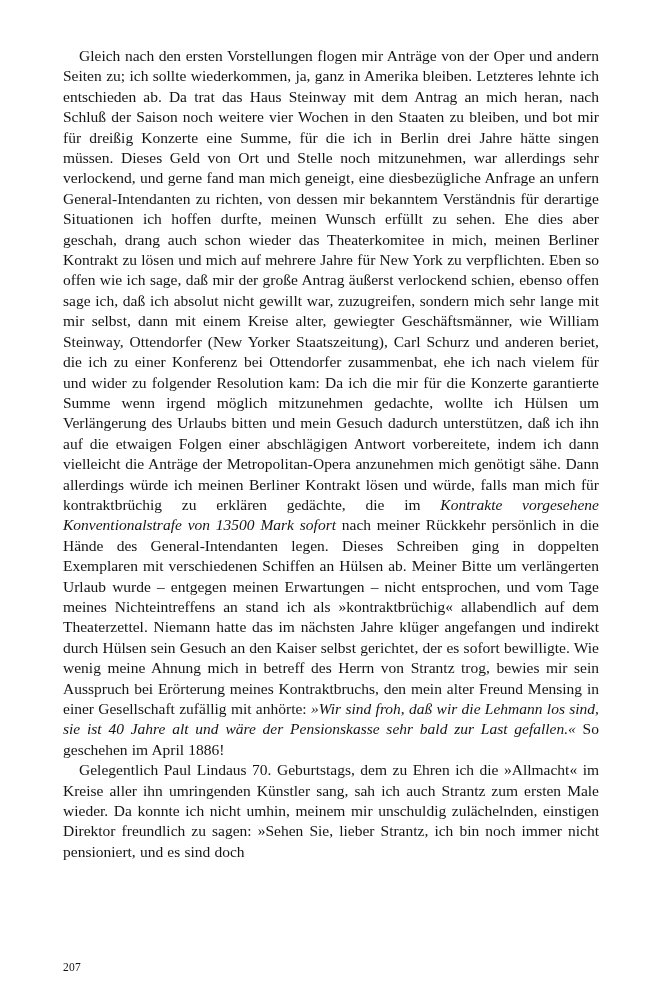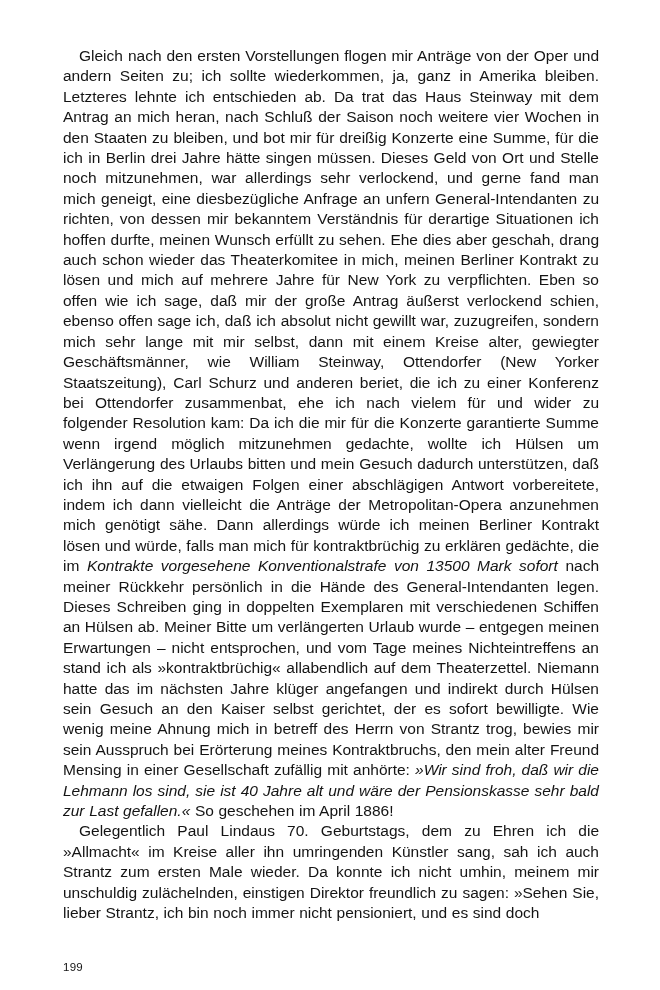--- a/index.html
+++ b/index.html
@@ -7,21 +7,21 @@
     padding: 0;
     background: #ffffff;
   }
   .page {
     position: relative;
     width: 660px;
     height: 990px;
     box-sizing: border-box;
     background: #ffffff;
     padding: 46px 61px 0 63px;
-    font-family: Liberation Sans, sans-serif;
+    font-family: Liberation Serif, serif;
     color: #141414;
     overflow: hidden;
   }
   .text-block {
     width: 536px;
   }
   .para {
     margin: 0;
     padding: 0;
     text-indent: 16px;
@@ -45,14 +45,14 @@
   }
 </style>
 </head>
 <body>
 
 <div class="page">
   <div class="text-block">
       <p class="para"><span>Gleich nach den ersten Vorstellungen flogen mir Anträge von der Oper und andern Seiten zu; ich sollte wiederkommen, ja, ganz in Amerika bleiben. Letzteres lehnte ich entschieden ab. Da trat das Haus Steinway mit dem Antrag an mich heran, nach Schluß der Saison noch weitere vier Wochen in den Staaten zu bleiben, und bot mir für dreißig Konzerte eine Summe, für die ich in Berlin drei Jahre hätte singen müssen. Dieses Geld von Ort und Stelle noch mitzunehmen, war allerdings sehr verlockend, und gerne fand man mich geneigt, eine diesbezügliche Anfrage an unfern General-Intendanten zu richten, von dessen mir bekanntem Verständnis für derartige Situationen ich hoffen durfte, meinen Wunsch erfüllt zu sehen. Ehe dies aber geschah, drang auch schon wieder das Theaterkomitee in mich, meinen Berliner Kontrakt zu lösen und mich auf mehrere Jahre für New York zu verpflichten. Eben so offen wie ich sage, daß mir der große Antrag äußerst verlockend schien, ebenso offen sage ich, daß ich absolut nicht gewillt war, zuzugreifen, sondern mich sehr lange mit mir selbst, dann mit einem Kreise alter, gewiegter Geschäftsmänner, wie William Steinway, Ottendorfer (New Yorker Staatszeitung), Carl Schurz und anderen beriet, die ich zu einer Konferenz bei Ottendorfer zusammenbat, ehe ich nach vielem für und wider zu folgender Resolution kam: Da ich die mir für die Konzerte garantierte Summe wenn irgend möglich mitzunehmen gedachte, wollte ich Hülsen um Verlängerung des Urlaubs bitten und mein Gesuch dadurch unterstützen, daß ich ihn auf die etwaigen Folgen einer abschlägigen Antwort vorbereitete, indem ich dann vielleicht die Anträge der Metropolitan-Opera anzunehmen mich genötigt sähe. Dann allerdings würde ich meinen Berliner Kontrakt lösen und würde, falls man mich für kontraktbrüchig zu erklären gedächte, die im </span><em>Kontrakte vorgesehene Konventionalstrafe von 13500 Mark sofort</em><span> nach meiner Rückkehr persönlich in die Hände des General-Intendanten legen. Dieses Schreiben ging in doppelten Exemplaren mit verschiedenen Schiffen an Hülsen ab. Meiner Bitte um verlängerten Urlaub wurde – entgegen meinen Erwartungen – nicht entsprochen, und vom Tage meines Nichteintreffens an stand ich als »kontraktbrüchig« allabendlich auf dem Theaterzettel. Niemann hatte das im nächsten Jahre klüger angefangen und indirekt durch Hülsen sein Gesuch an den Kaiser selbst gerichtet, der es sofort bewilligte. Wie wenig meine Ahnung mich in betreff des Herrn von Strantz trog, bewies mir sein Ausspruch bei Erörterung meines Kontraktbruchs, den mein alter Freund Mensing in einer Gesellschaft zufällig mit anhörte: </span><em>»Wir sind froh, daß wir die Lehmann los sind, sie ist 40 Jahre alt und wäre der Pensionskasse sehr bald zur Last gefallen.«</em><span> So geschehen im April 1886!</span></p>
       <p class="para"><span>Gelegentlich Paul Lindaus 70. Geburtstags, dem zu Ehren ich die »Allmacht« im Kreise aller ihn umringenden Künstler sang, sah ich auch Strantz zum ersten Male wieder. Da konnte ich nicht umhin, meinem mir unschuldig zulächelnden, einstigen Direktor freundlich zu sagen: »Sehen Sie, lieber Strantz, ich bin noch immer nicht pensioniert, und es sind doch</span></p>
     </div>
-  <div class="page-number">199</div>
+  <div class="page-number">207</div>
 </div>
 
 </body></html>

